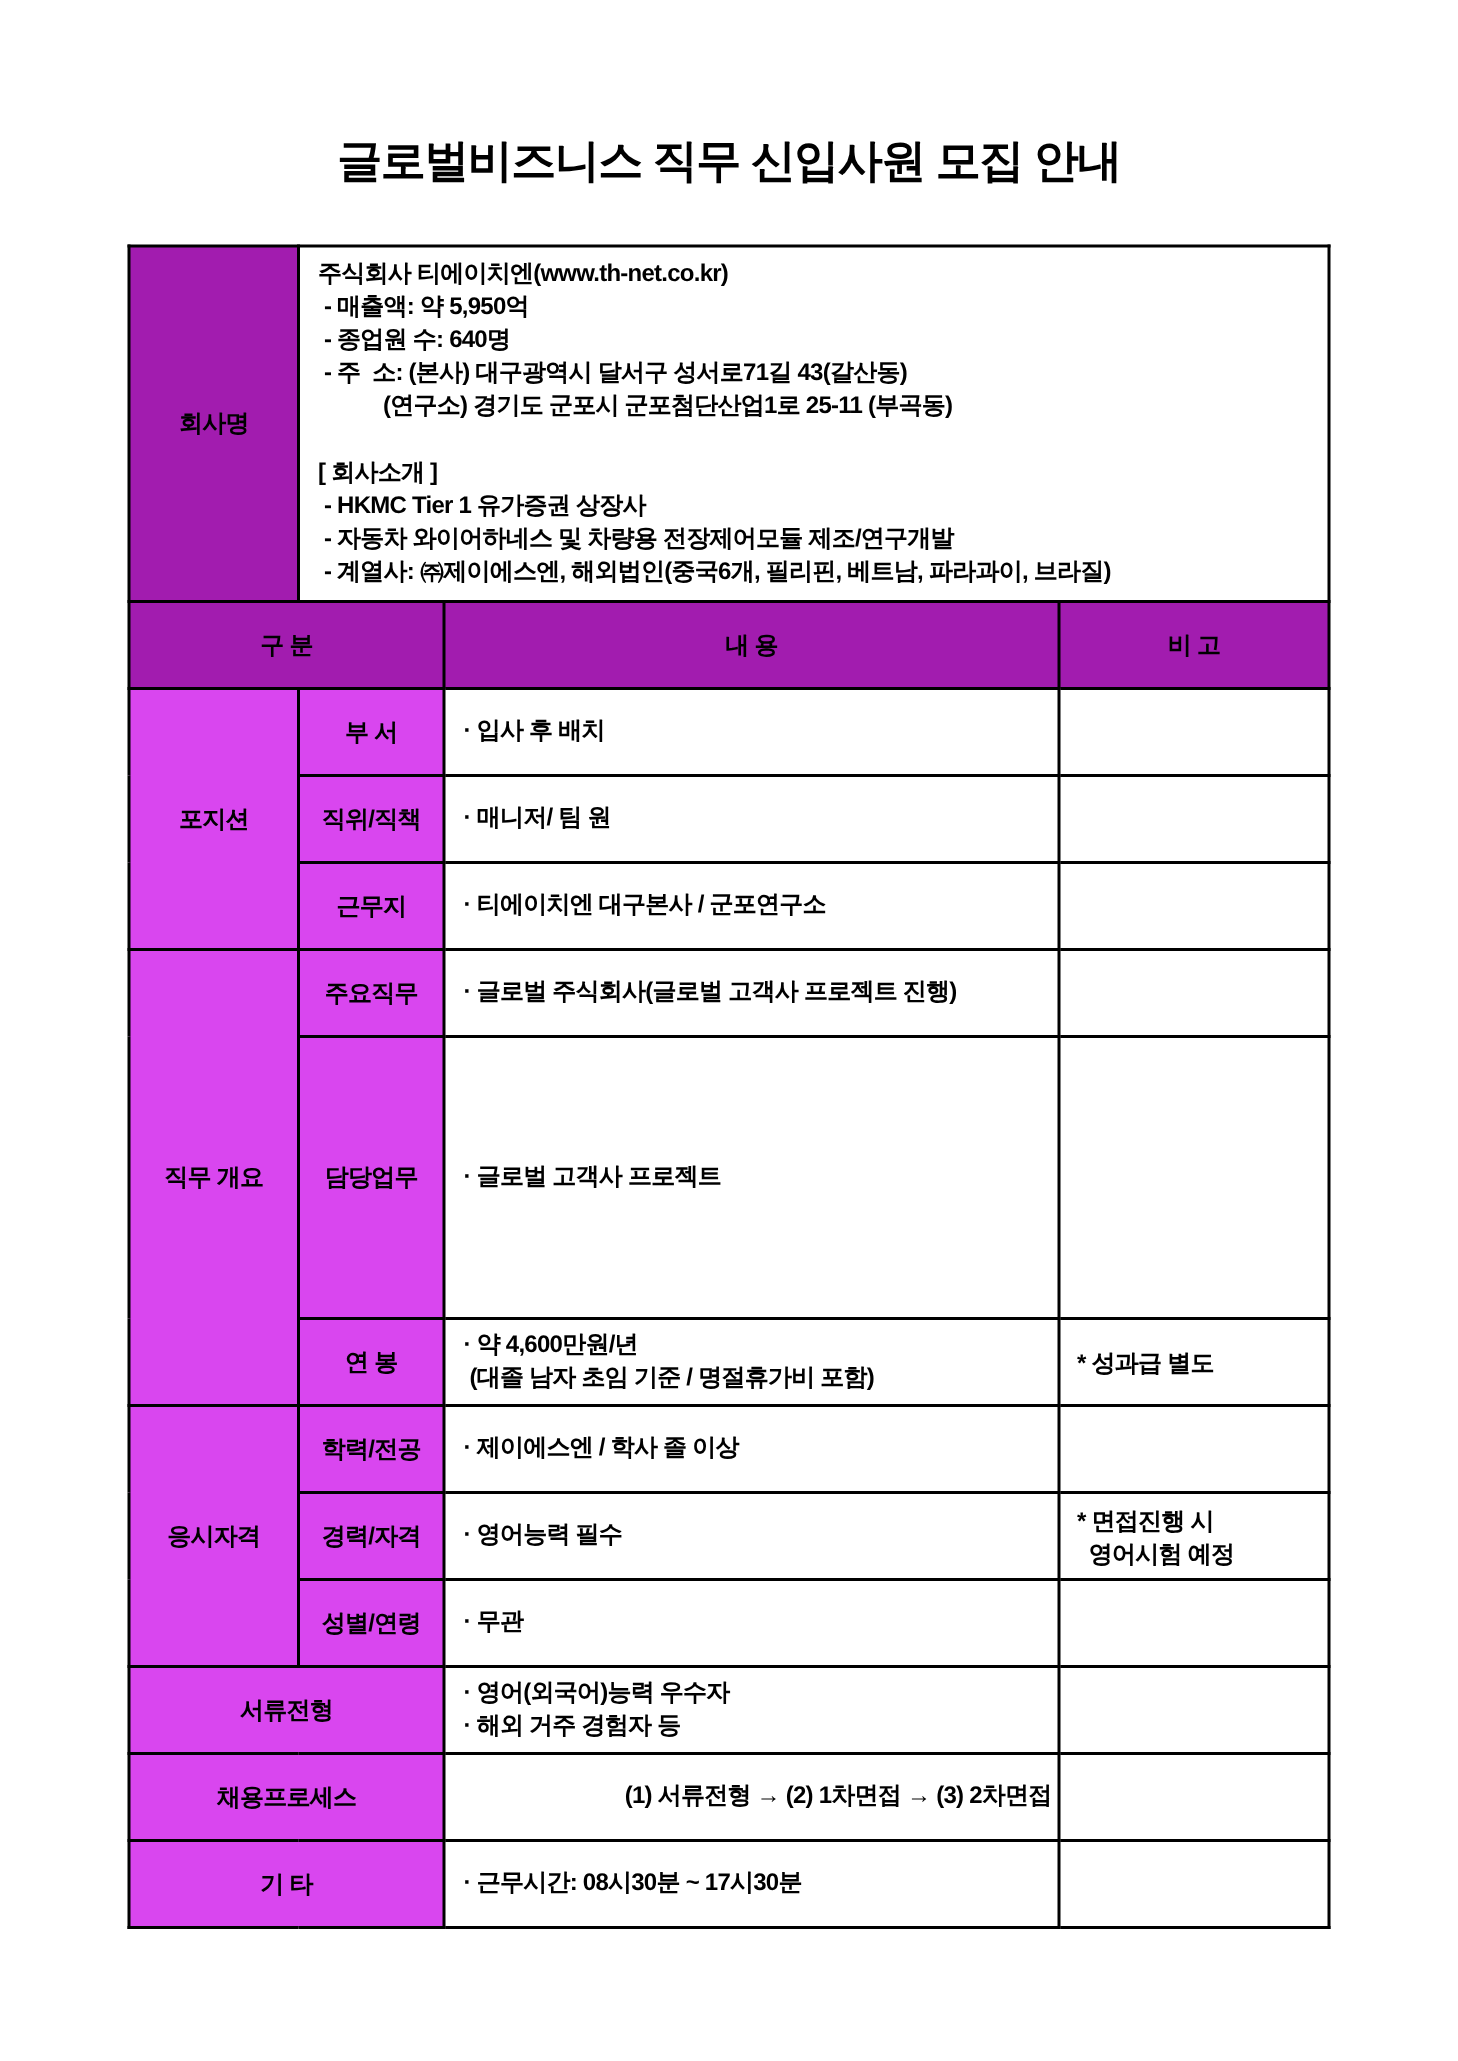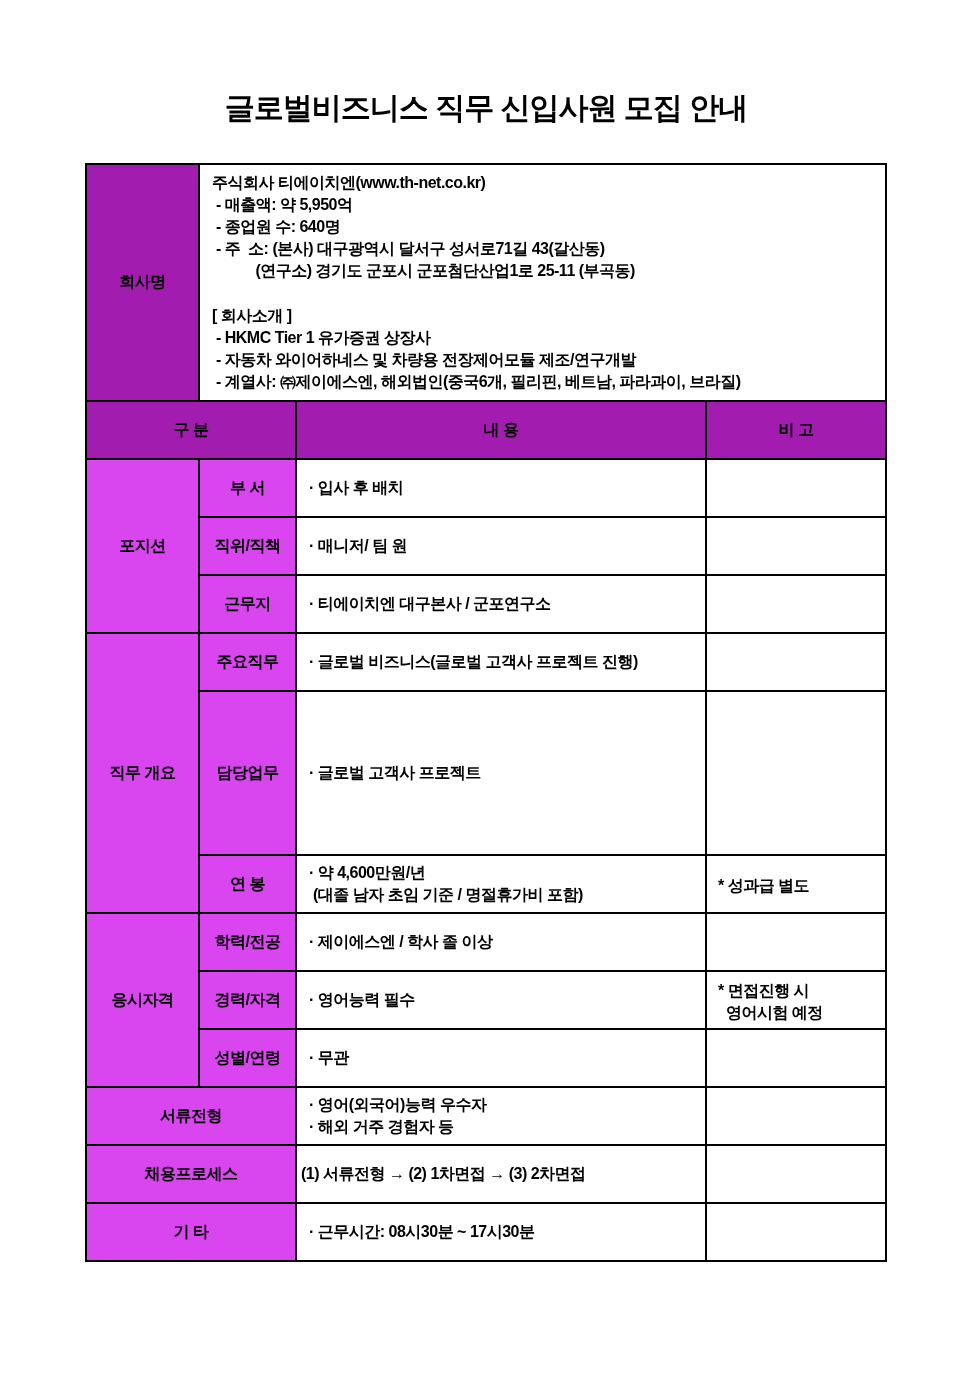--- a/index.html
+++ b/index.html
@@ -52,32 +52,32 @@
   .cat, .sub, th {
     text-align: center;
   }
   .content {
     text-align: left;
     padding: 6px 10px 6px 12px;
     white-space: pre-wrap;
     line-height: 1.38;
   }
   .content.center {
-    text-align: left;
+    text-align: right;
     padding-left: 4px;
     padding-right: 4px;
   }
   .remark {
     text-align: left;
     padding: 4px 6px 0 11px;
     white-space: pre-wrap;
     line-height: 1.38;
   }
   tr.h58  { height: 58px; }
-  tr.h163 { height: 164px; }
+  tr.h163 { height: 188px; }
   tr.h237 { height: 237px; }
 </style>
 </head>
 <body>
 
 <div class="page">
 
   <h1 class="doc-title">글로벌비즈니스 직무 신입사원 모집 안내</h1>
 
   <table class="doc-table">
@@ -122,21 +122,21 @@
     </tr>
     <tr class="h58">
       <td class="sub yellow">근무지</td>
       <td class="content">· 티에이치엔 대구본사 / 군포연구소</td>
       <td class="remark"></td>
     </tr>
 
     <tr class="h58">
       <td class="cat yellow" rowspan="3">직무 개요</td>
       <td class="sub yellow">주요직무</td>
-      <td class="content">· 글로벌 비즈니스(글로벌 고객사 프로젝트 진행)</td>
+      <td class="content">· 글로벌 주식회사(글로벌 고객사 프로젝트 진행)</td>
       <td class="remark"></td>
     </tr>
     <tr class="h163">
       <td class="sub yellow">담당업무</td>
       <td class="content">· 글로벌 고객사 프로젝트</td>
       <td class="remark"></td>
     </tr>
     <tr class="h58">
       <td class="sub yellow">연 봉</td>
       <td class="content">· 약 4,600만원/년

